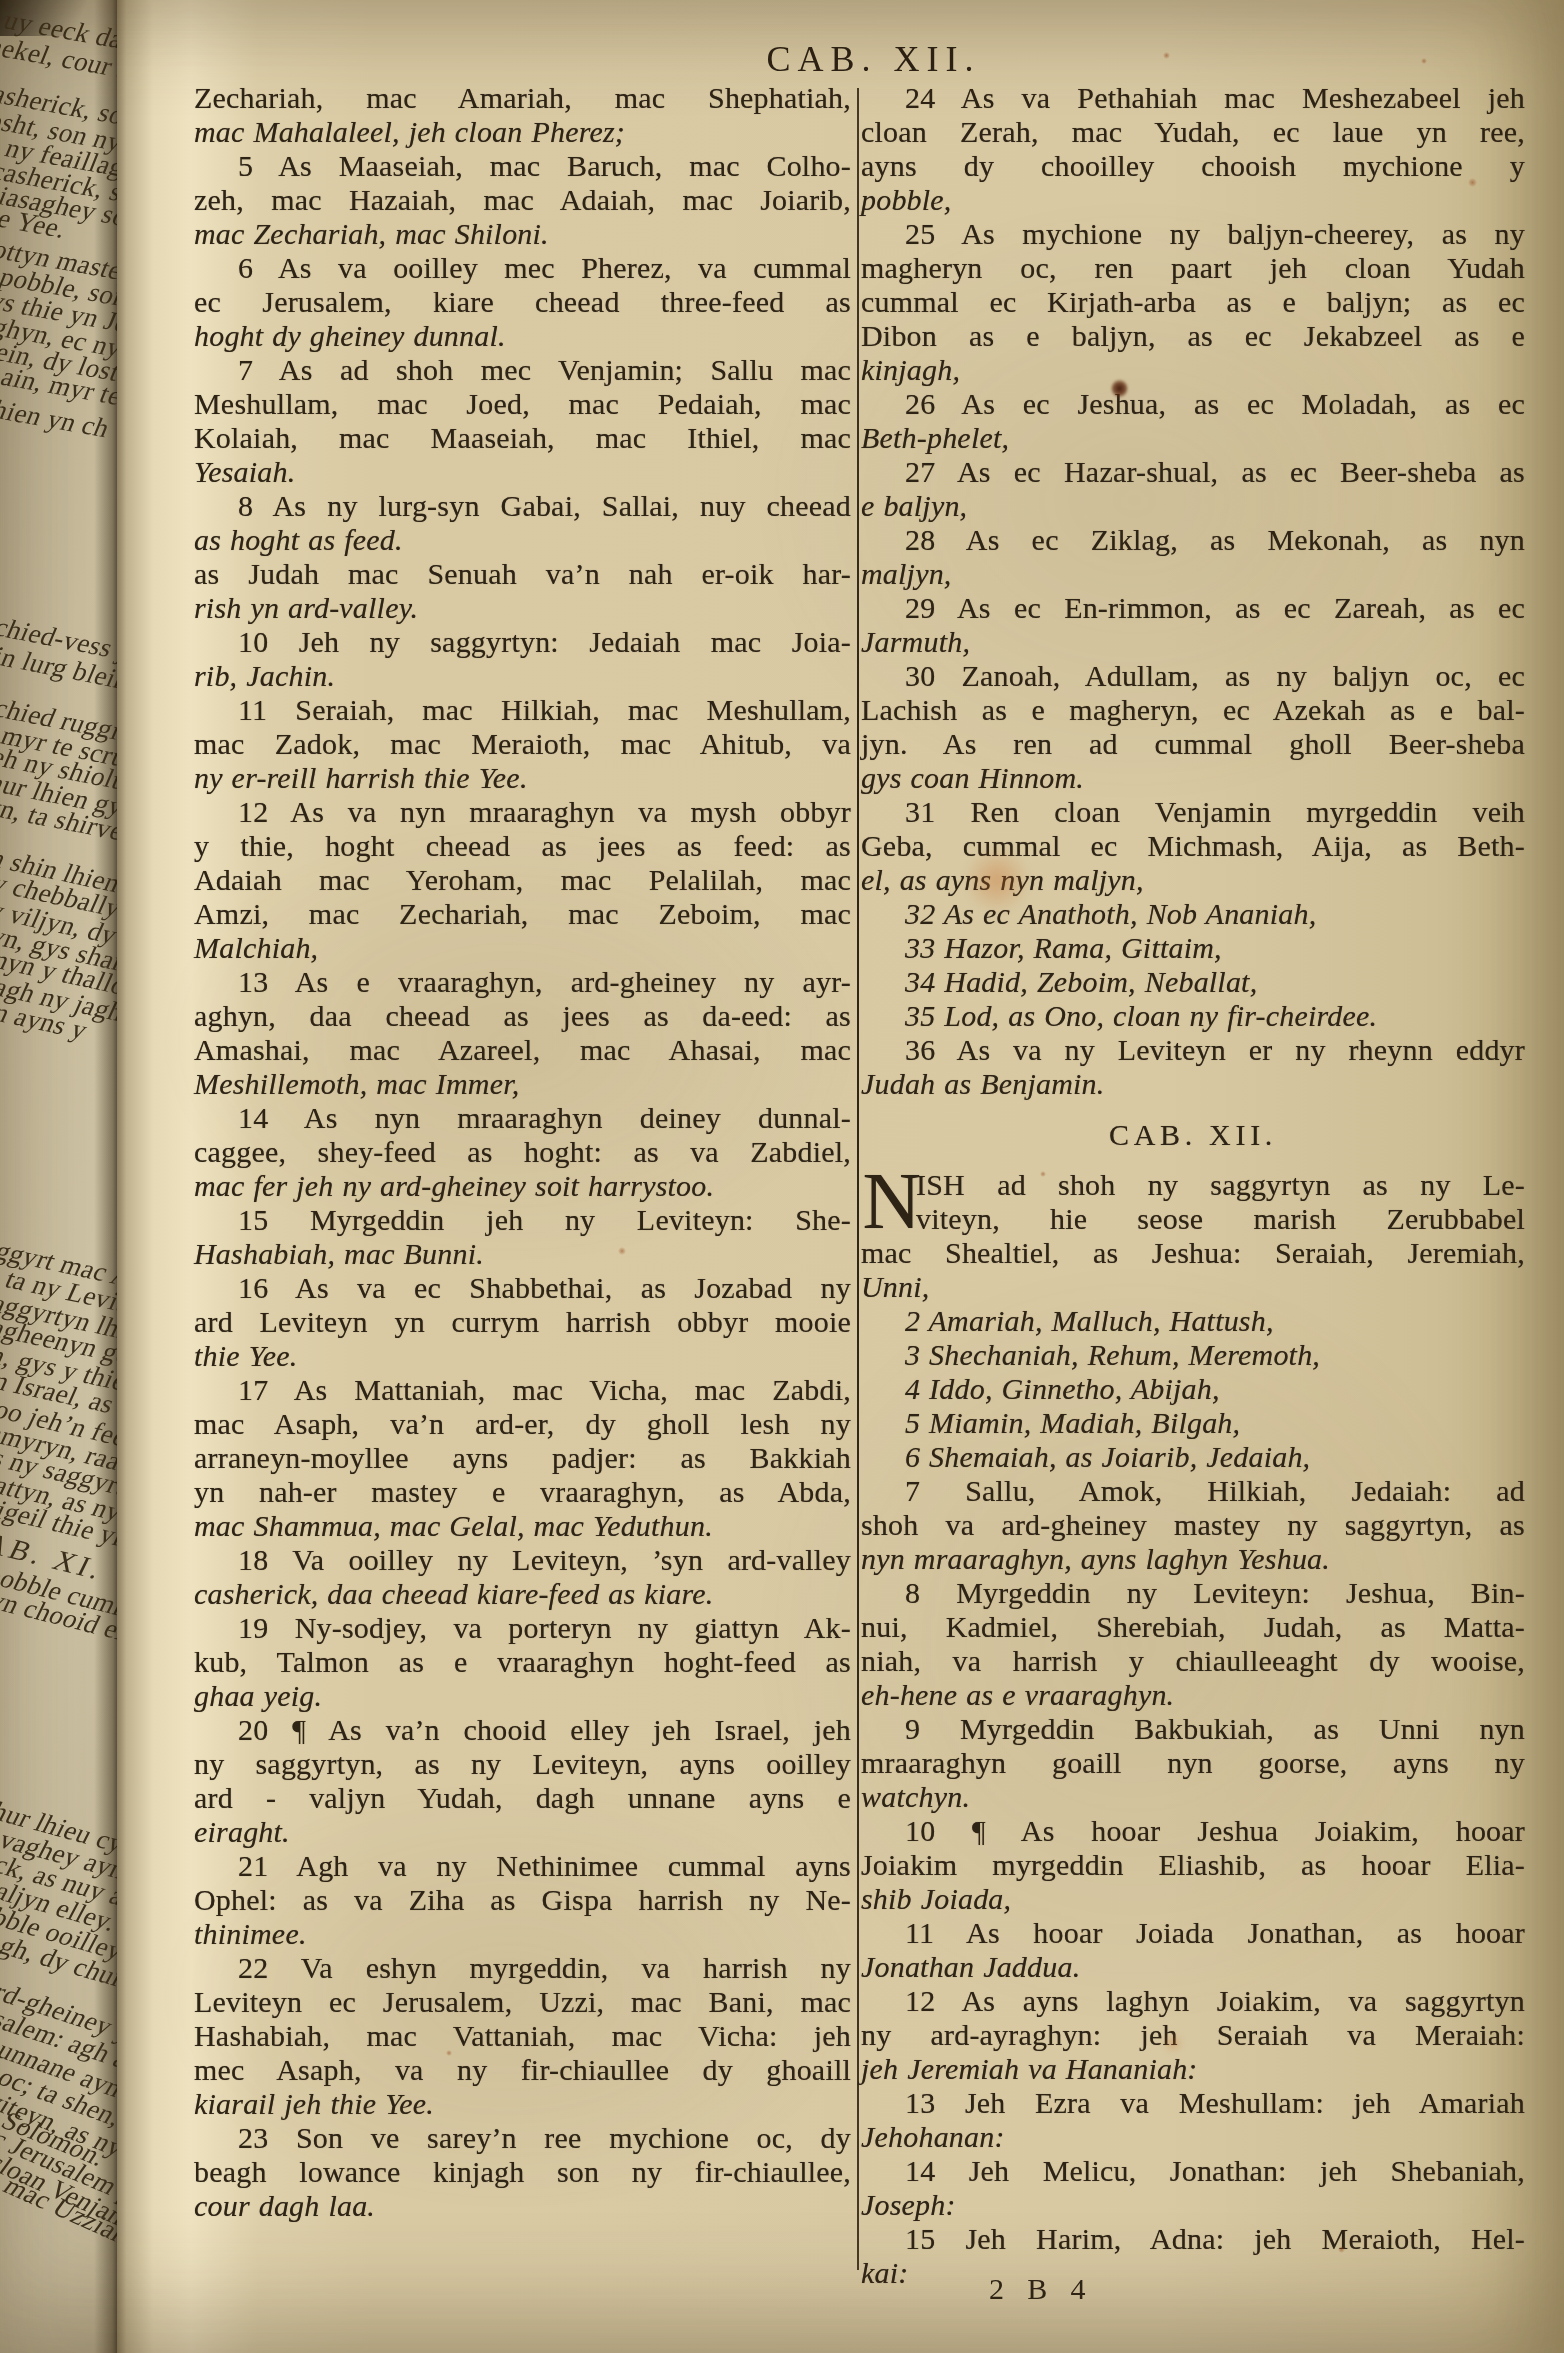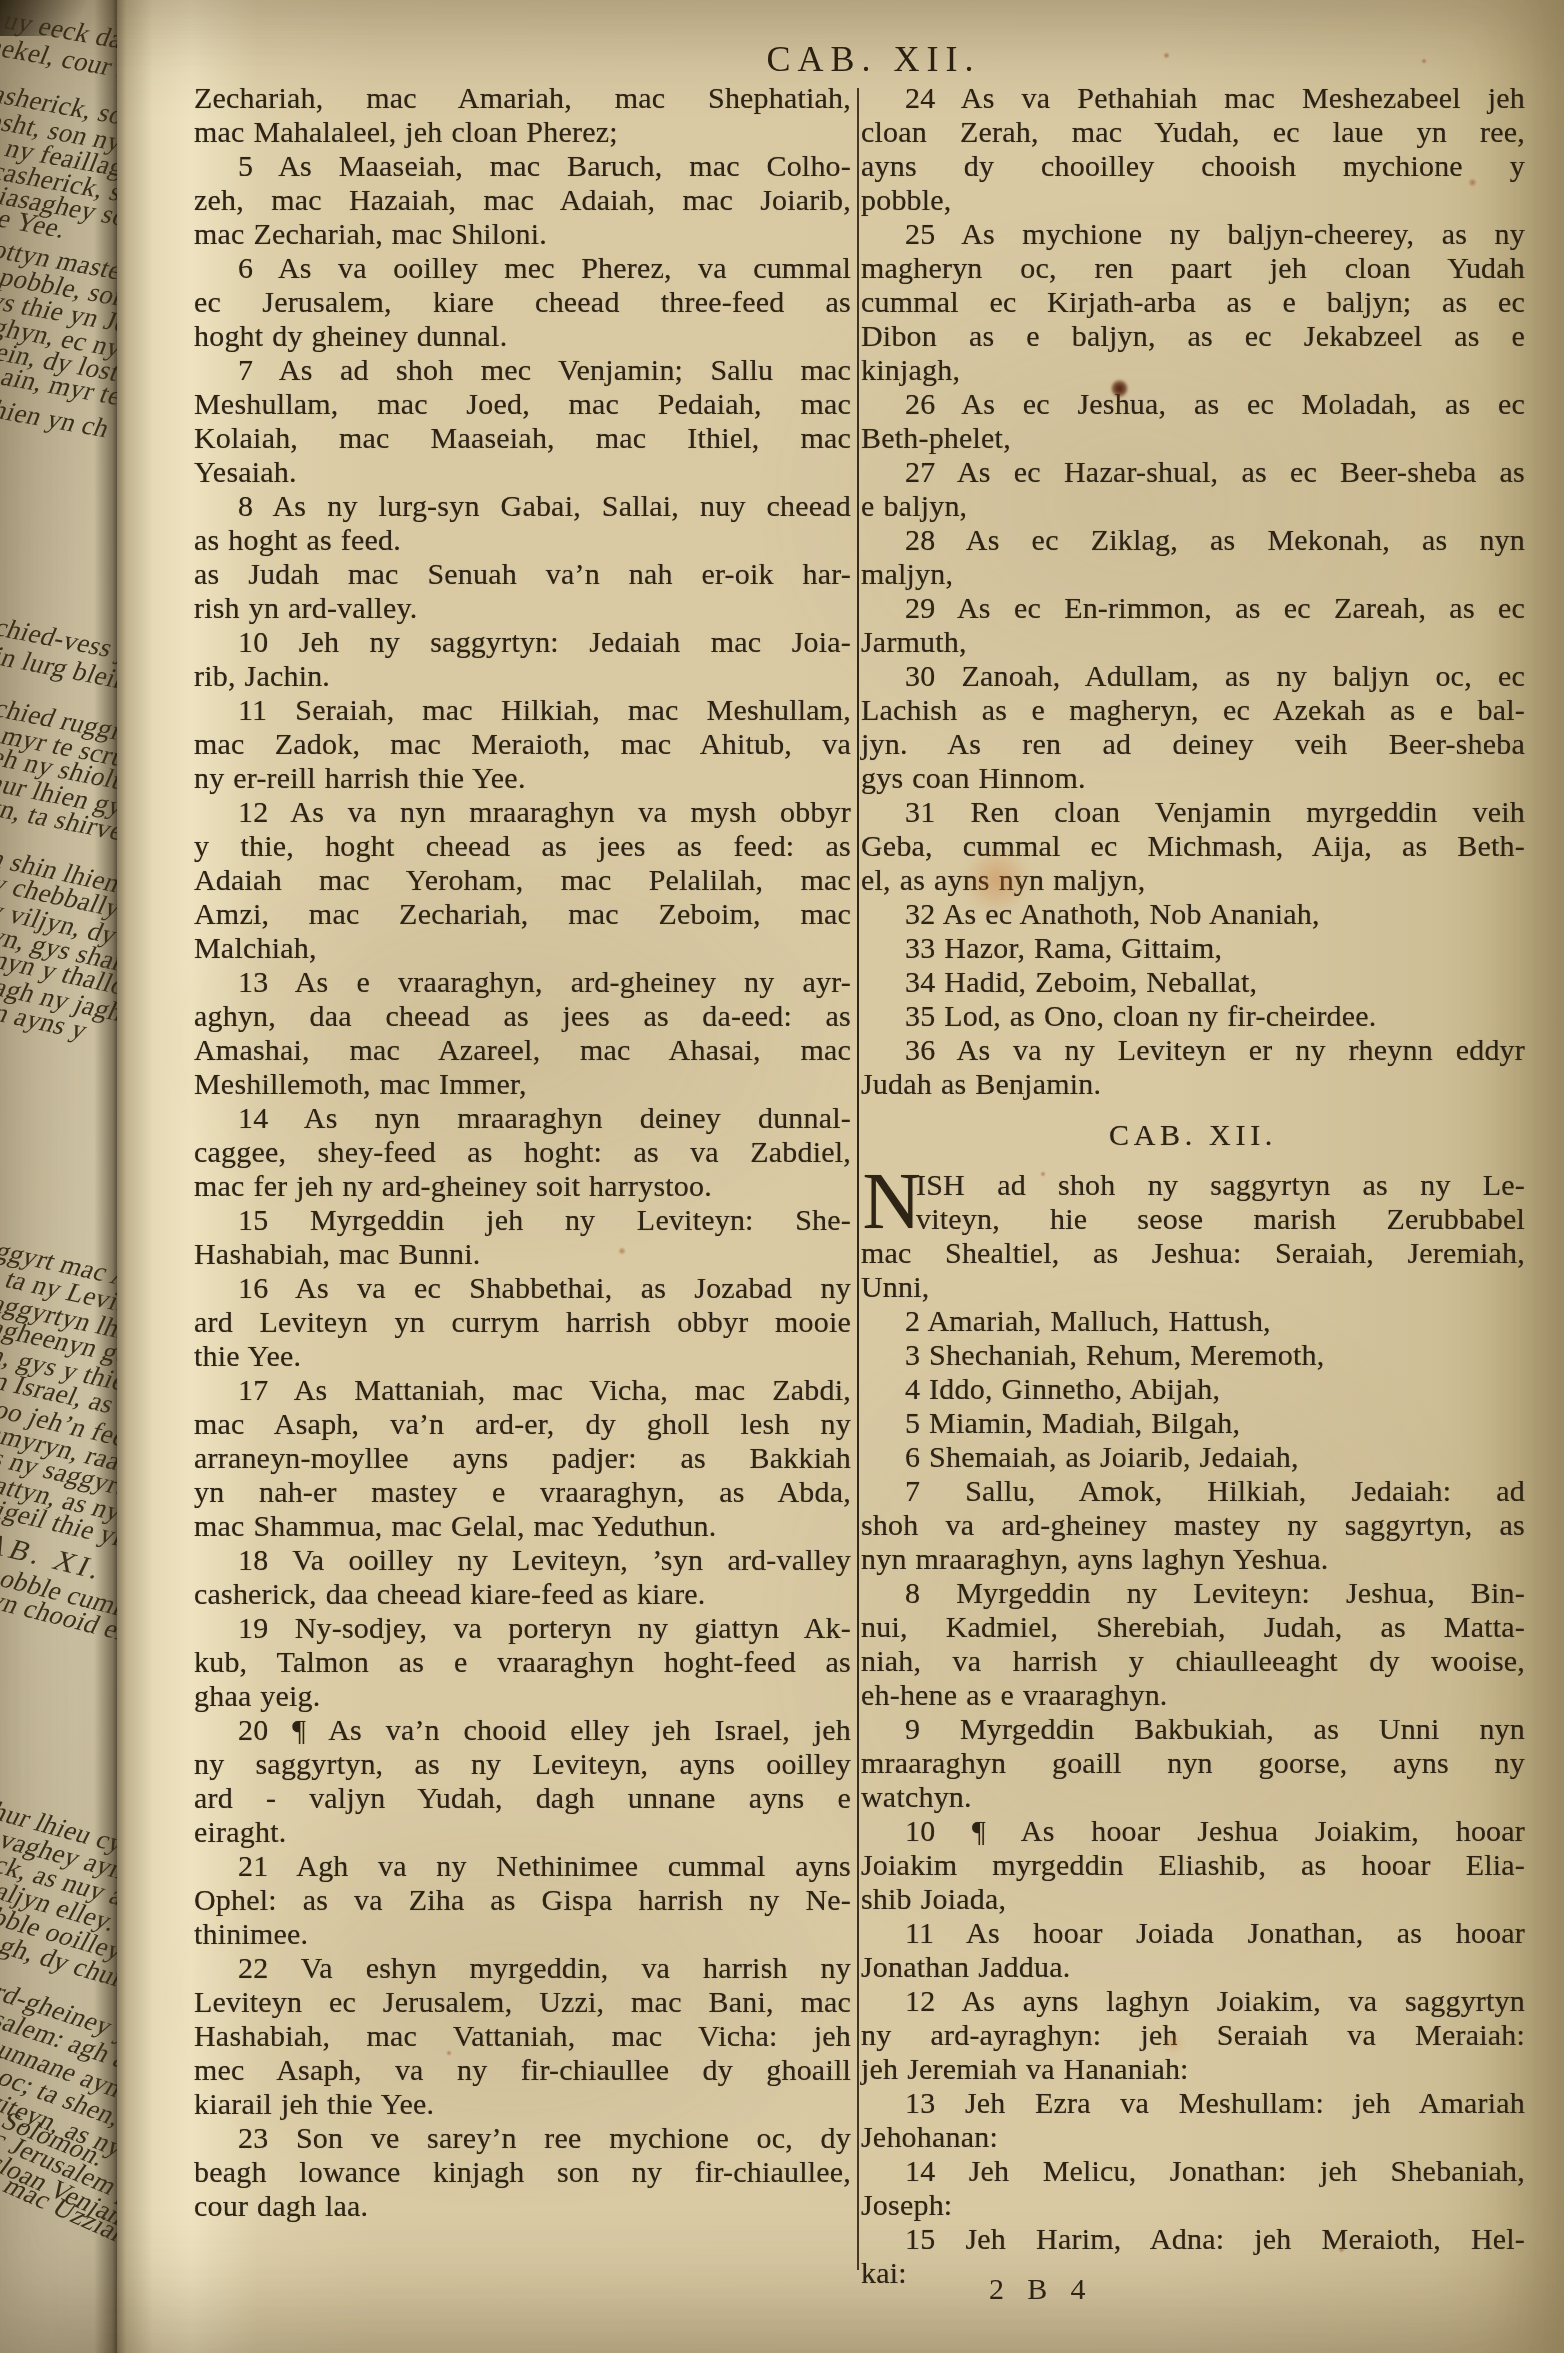--- a/index.html
+++ b/index.html
@@ -24,21 +24,21 @@
                    inset -47px 0 70px rgba(70,52,24,.15);}
   .runhead{position:absolute;left:592px;top:38px;width:329px;text-align:center;
            font-size:36px;letter-spacing:7px;color:#2b2114;}
   .divider{position:absolute;left:740px;top:88px;width:2.3px;height:2182px;
            background:linear-gradient(180deg,#463a26,#2f2517 30%,#32281a 70%,#463a26);}
   .col{position:absolute;top:81px;}
   .col.left{left:77px;width:657px;}
   .col.right{left:744px;width:664px;}
   .line{font-size:30px;line-height:34px;text-align:justify;text-align-last:justify;
         letter-spacing:0.2px;word-spacing:1.2px;text-shadow:0 0 0.8px rgba(43,33,18,.55);}
-  .line.fl{text-align-last:left;}
+  .line.fl{text-align-last:left;font-style:italic;}
   .line.ind{text-indent:44px;}
   .chap-head{font-size:30px;line-height:34px;letter-spacing:4.7px;text-align:center;
              margin:17px 0 15.6px 0;text-shadow:0 0 0.8px rgba(43,33,18,.55);}
   .dc{position:relative;}
   .dc .cap{position:absolute;left:1.6px;top:0px;font-size:81px;line-height:67px;
            text-shadow:0 0 0.8px rgba(43,33,18,.6);}
   .dc .pad{padding-left:55px;}
   .sig{position:absolute;left:843px;top:2272px;width:156px;text-align:center;
        font-size:30px;word-spacing:12.5px;letter-spacing:1.6px;}
   
@@ -208,21 +208,21 @@
         <div class="line ind">26 As ec Jeshua, as ec Moladah, as ec</div>
         <div class="line fl">Beth-phelet,</div>
         <div class="line ind">27 As ec Hazar-shual, as ec Beer-sheba as</div>
         <div class="line fl">e baljyn,</div>
         <div class="line ind">28 As ec Ziklag, as Mekonah, as nyn</div>
         <div class="line fl">maljyn,</div>
         <div class="line ind">29 As ec En-rimmon, as ec Zareah, as ec</div>
         <div class="line fl">Jarmuth,</div>
         <div class="line ind">30 Zanoah, Adullam, as ny baljyn oc, ec</div>
         <div class="line">Lachish as e magheryn, ec Azekah as e bal-</div>
-        <div class="line">jyn.  As ren ad deiney veih Beer-sheba</div>
+        <div class="line">jyn.  As ren ad cummal gholl Beer-sheba</div>
         <div class="line fl">gys coan Hinnom.</div>
         <div class="line ind">31 Ren cloan Venjamin myrgeddin veih</div>
         <div class="line">Geba, cummal ec Michmash, Aija, as Beth-</div>
         <div class="line fl">el, as ayns nyn maljyn,</div>
         <div class="line ind fl">32 As ec Anathoth, Nob Ananiah,</div>
         <div class="line ind fl">33 Hazor, Rama, Gittaim,</div>
         <div class="line ind fl">34 Hadid, Zeboim, Neballat,</div>
         <div class="line ind fl">35 Lod, as Ono, cloan ny fir-cheirdee.</div>
         <div class="line ind">36 As va ny Leviteyn er ny rheynn eddyr</div>
         <div class="line fl">Judah as Benjamin.</div>

